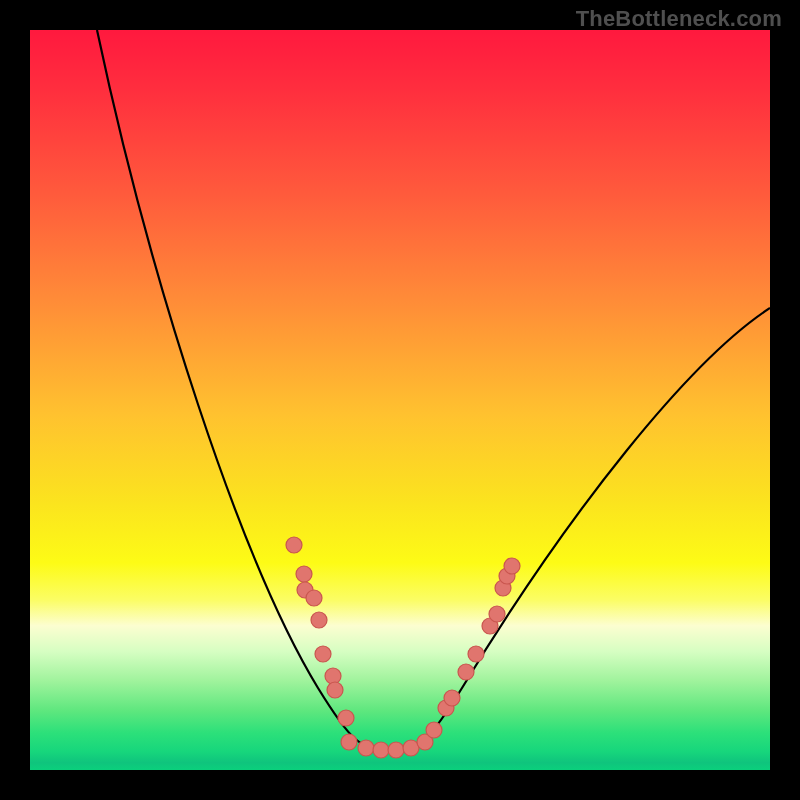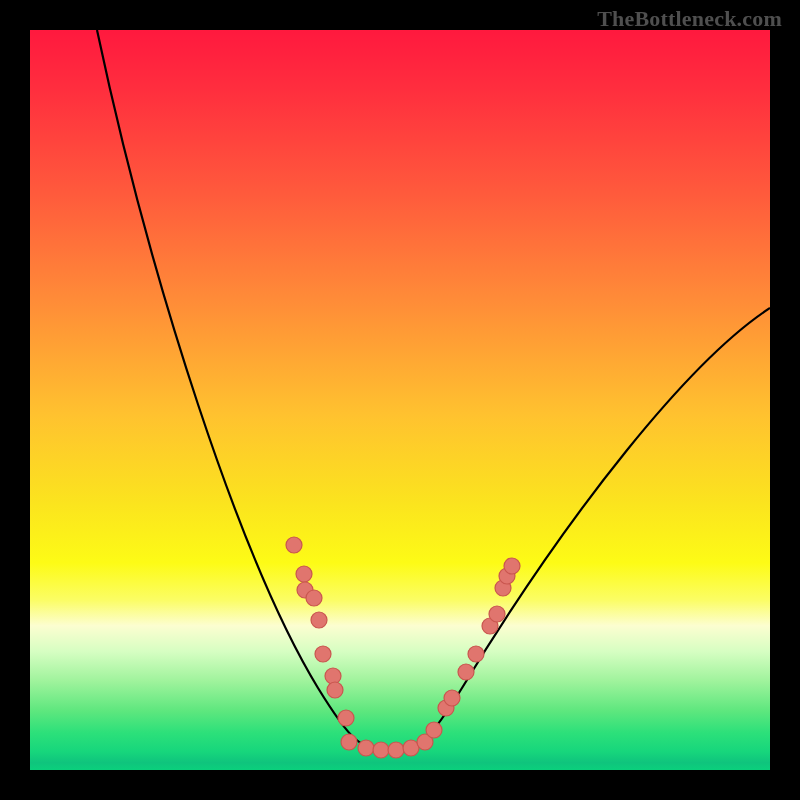--- a/index.html
+++ b/index.html
@@ -19,21 +19,20 @@
   }
   .watermark {
     position: absolute;
     top: 6px;
     right: 18px;
     font-size: 22px;
     font-weight: 600;
     color: #4f4f4f;
     letter-spacing: 0.2px;
     z-index: 5;
-    font-family: Liberation Serif, serif;
   }
   .plot-area {
     position: absolute;
     left: 30px;
     top: 30px;
     width: 740px;
     height: 740px;
     overflow: hidden;
   }
   .gradient {

